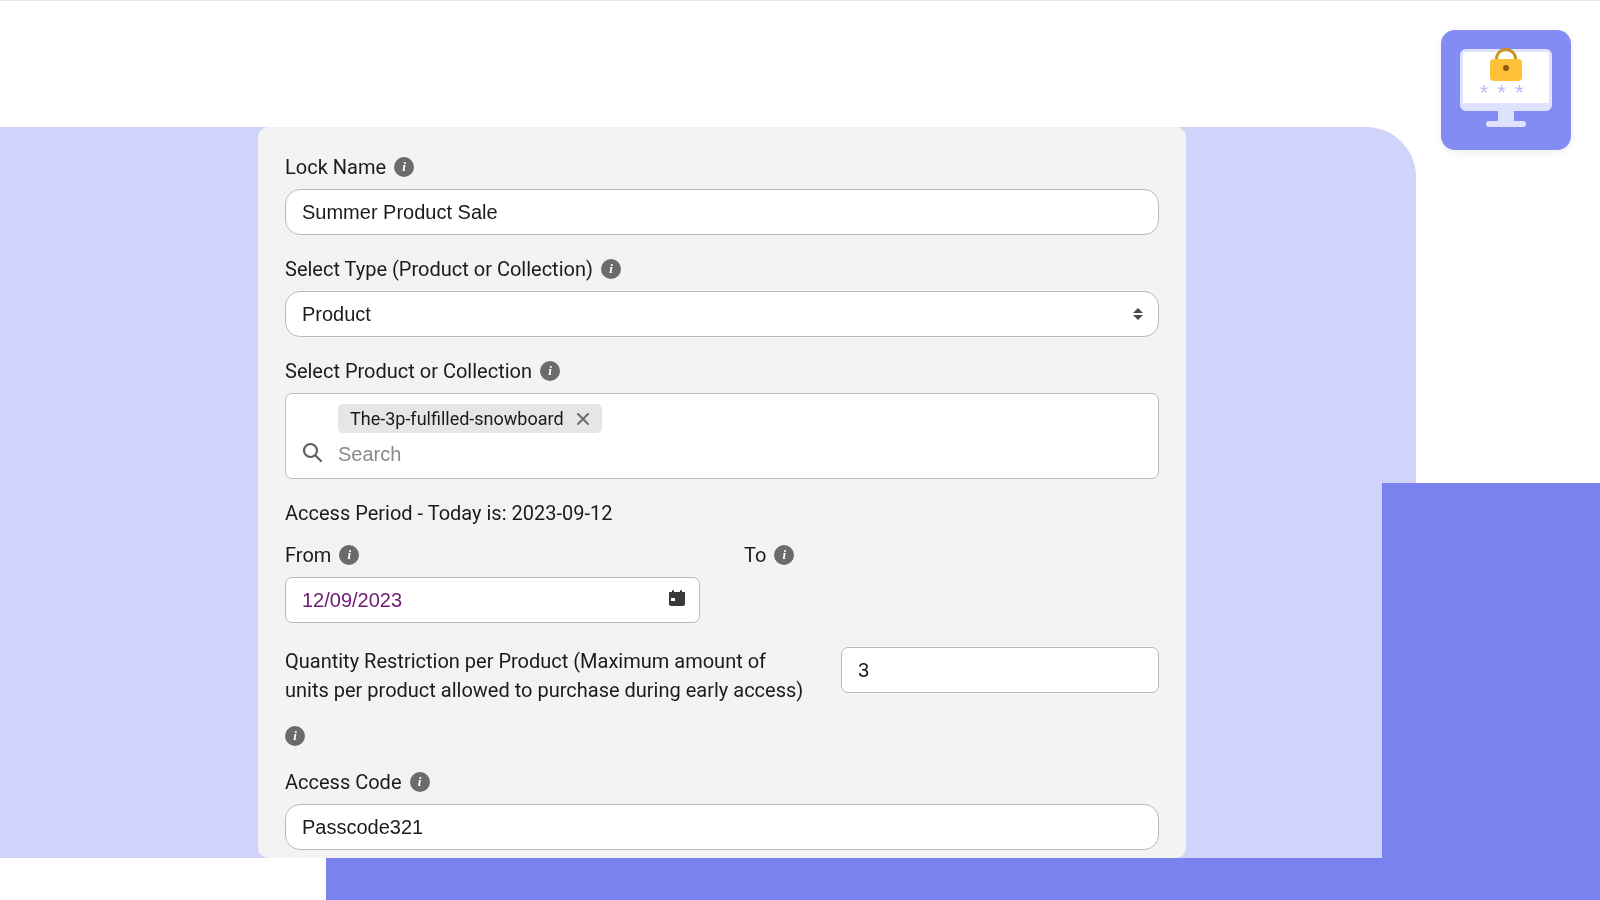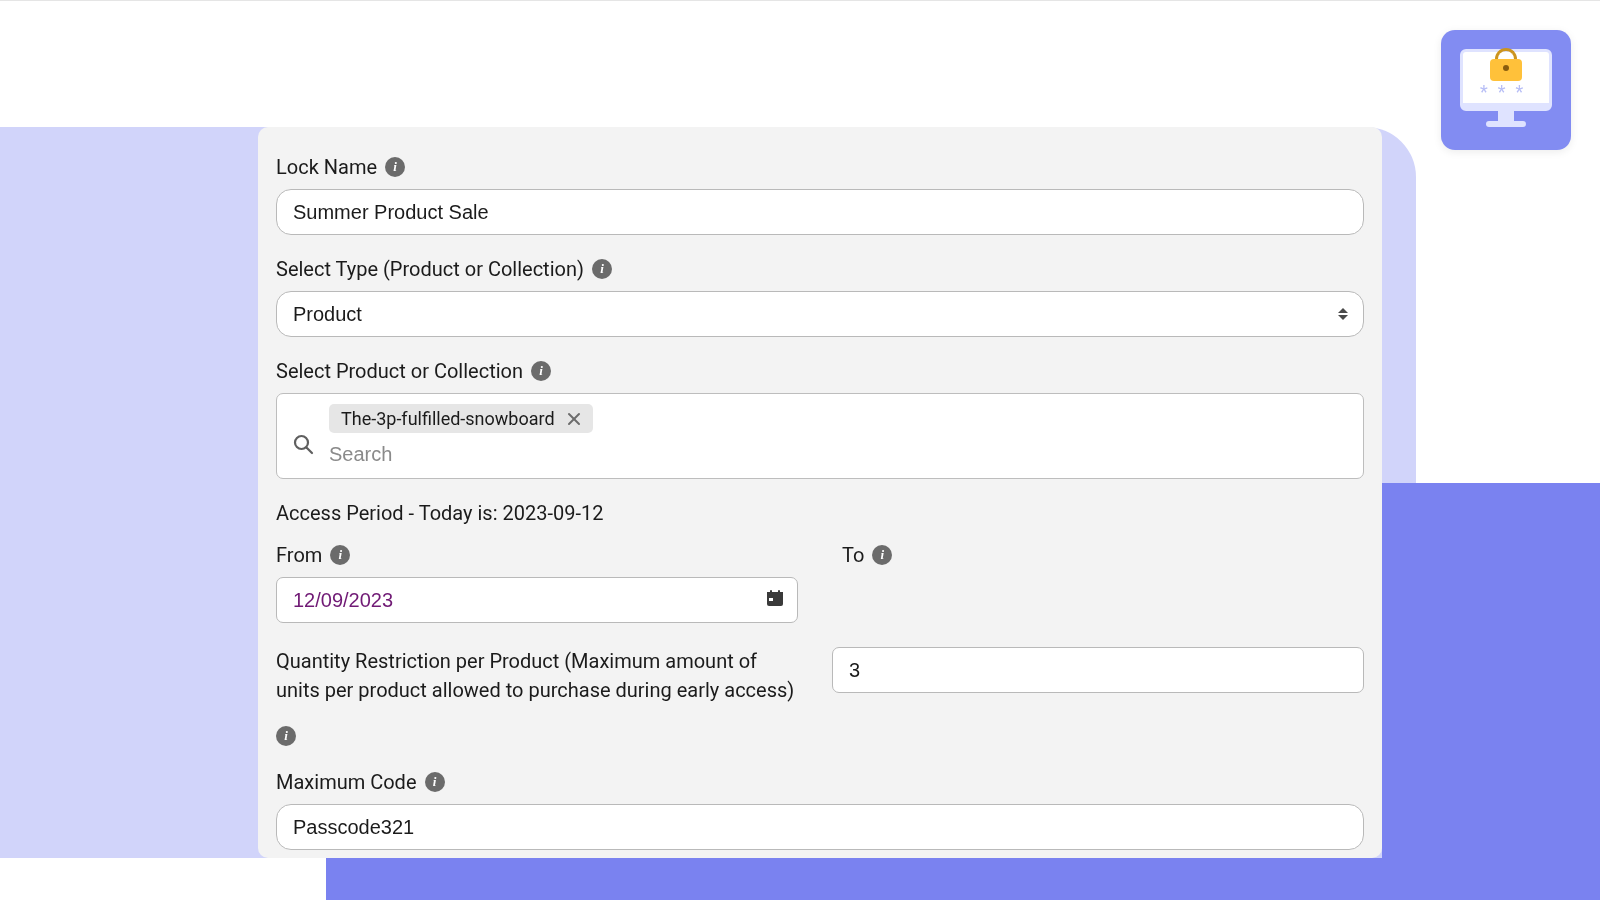--- a/index.html
+++ b/index.html
@@ -47,25 +47,25 @@
   .top-line {
     position: absolute;
     left: 0; top: 0; width: 1600px; height: 1px;
     background: #e5e5e5;
   }
 
   .card {
     position: absolute;
     left: 258px;
     top: 127px;
-    width: 1124px;
+    width: 928px;
     height: 731px;
     background: #f3f3f3;
     border-radius: 10px;
-    padding: 28px 18px;
+    padding: 28px 27px;
     overflow: hidden;
   }
 
   .field-label {
     display: flex;
     align-items: center;
     gap: 8px;
     font-size: 20px;
     color: #1b1b1b;
     margin-bottom: 10px;
@@ -124,21 +124,21 @@
 
   .field-block { margin-bottom: 22px; }
 
   .tagbox {
     width: 100%;
     background: #ffffff;
     border: 1px solid #bdbdbd;
     border-radius: 7px;
     padding: 10px 14px 10px 14px;
     display: flex;
-    align-items: center;
+    align-items: flex-end;
     gap: 14px;
   }
   .tagbox .search-ico {
     color: #5f5f5f;
     margin-top: 20px;
   }
   .tagbox .tag-col {
     flex: 1;
     display: flex;
     flex-direction: column;
@@ -414,19 +414,19 @@
   <div class="qty-row">
     <div class="qty-label">
       <span>Quantity Restriction per Product (Maximum amount of units per product allowed to purchase during early access)</span>
       <span class="info-icon">i</span>
     </div>
     <input class="qty-input" type="text" value="3" style="">
   </div>
 
   <div class="field-block" style="margin-top:24px; margin-bottom:0;">
     <div class="field-label">
-      <span>Maximum Code</span>
+      <span>Access Code</span>
       <span class="info-icon">i</span>
     </div>
     <input class="text-input" type="text" value="Passcode321" style="">
   </div>
 
 </div>
 
 </body></html>

